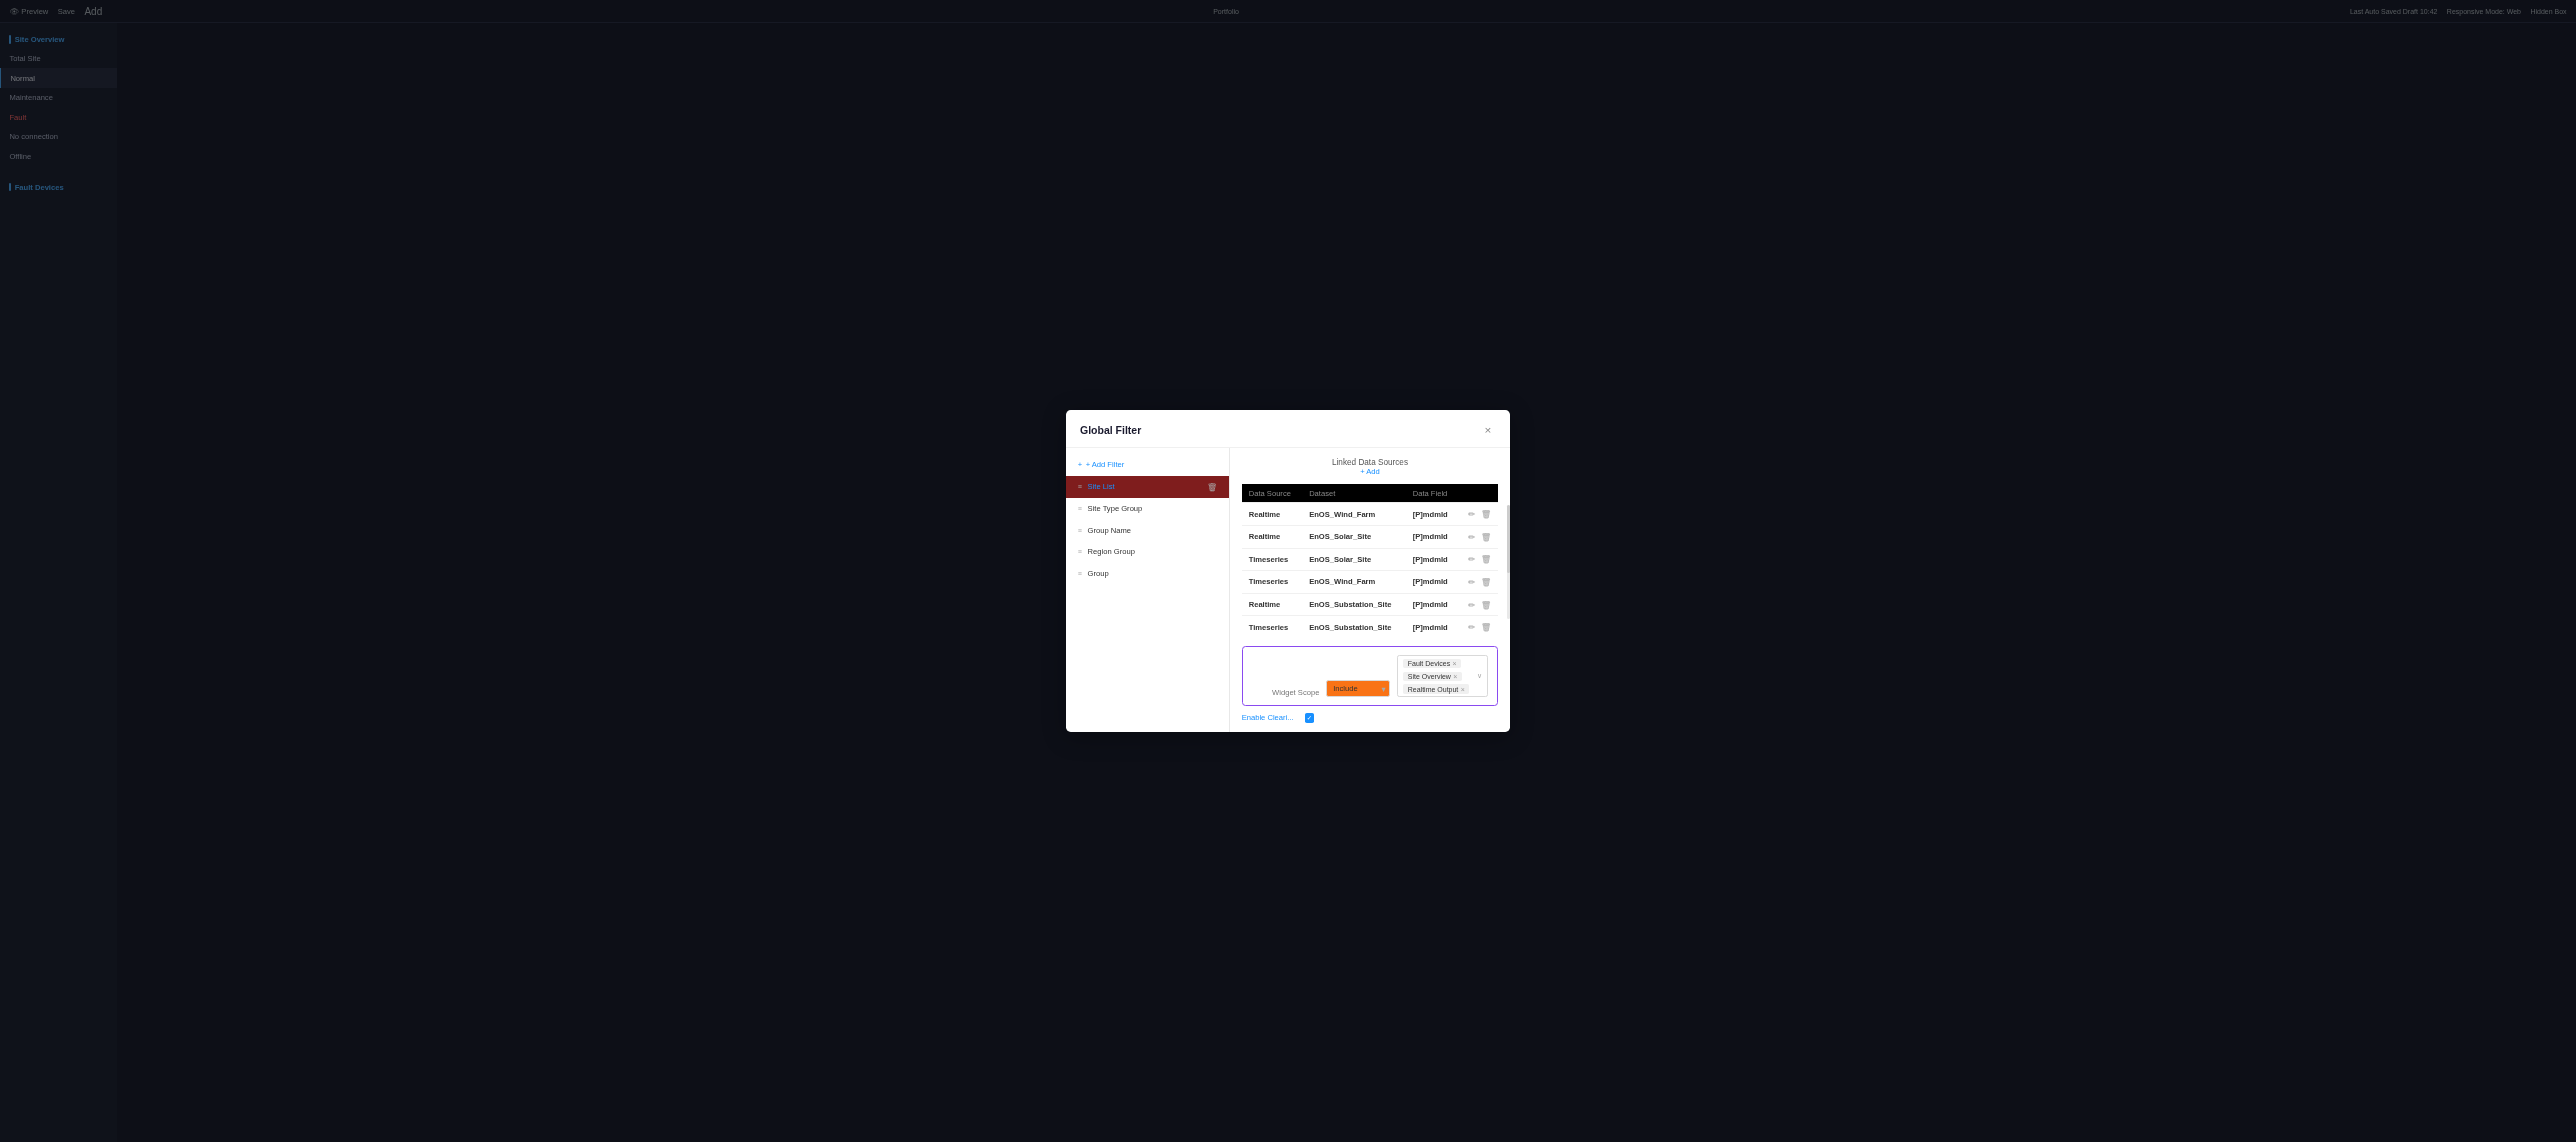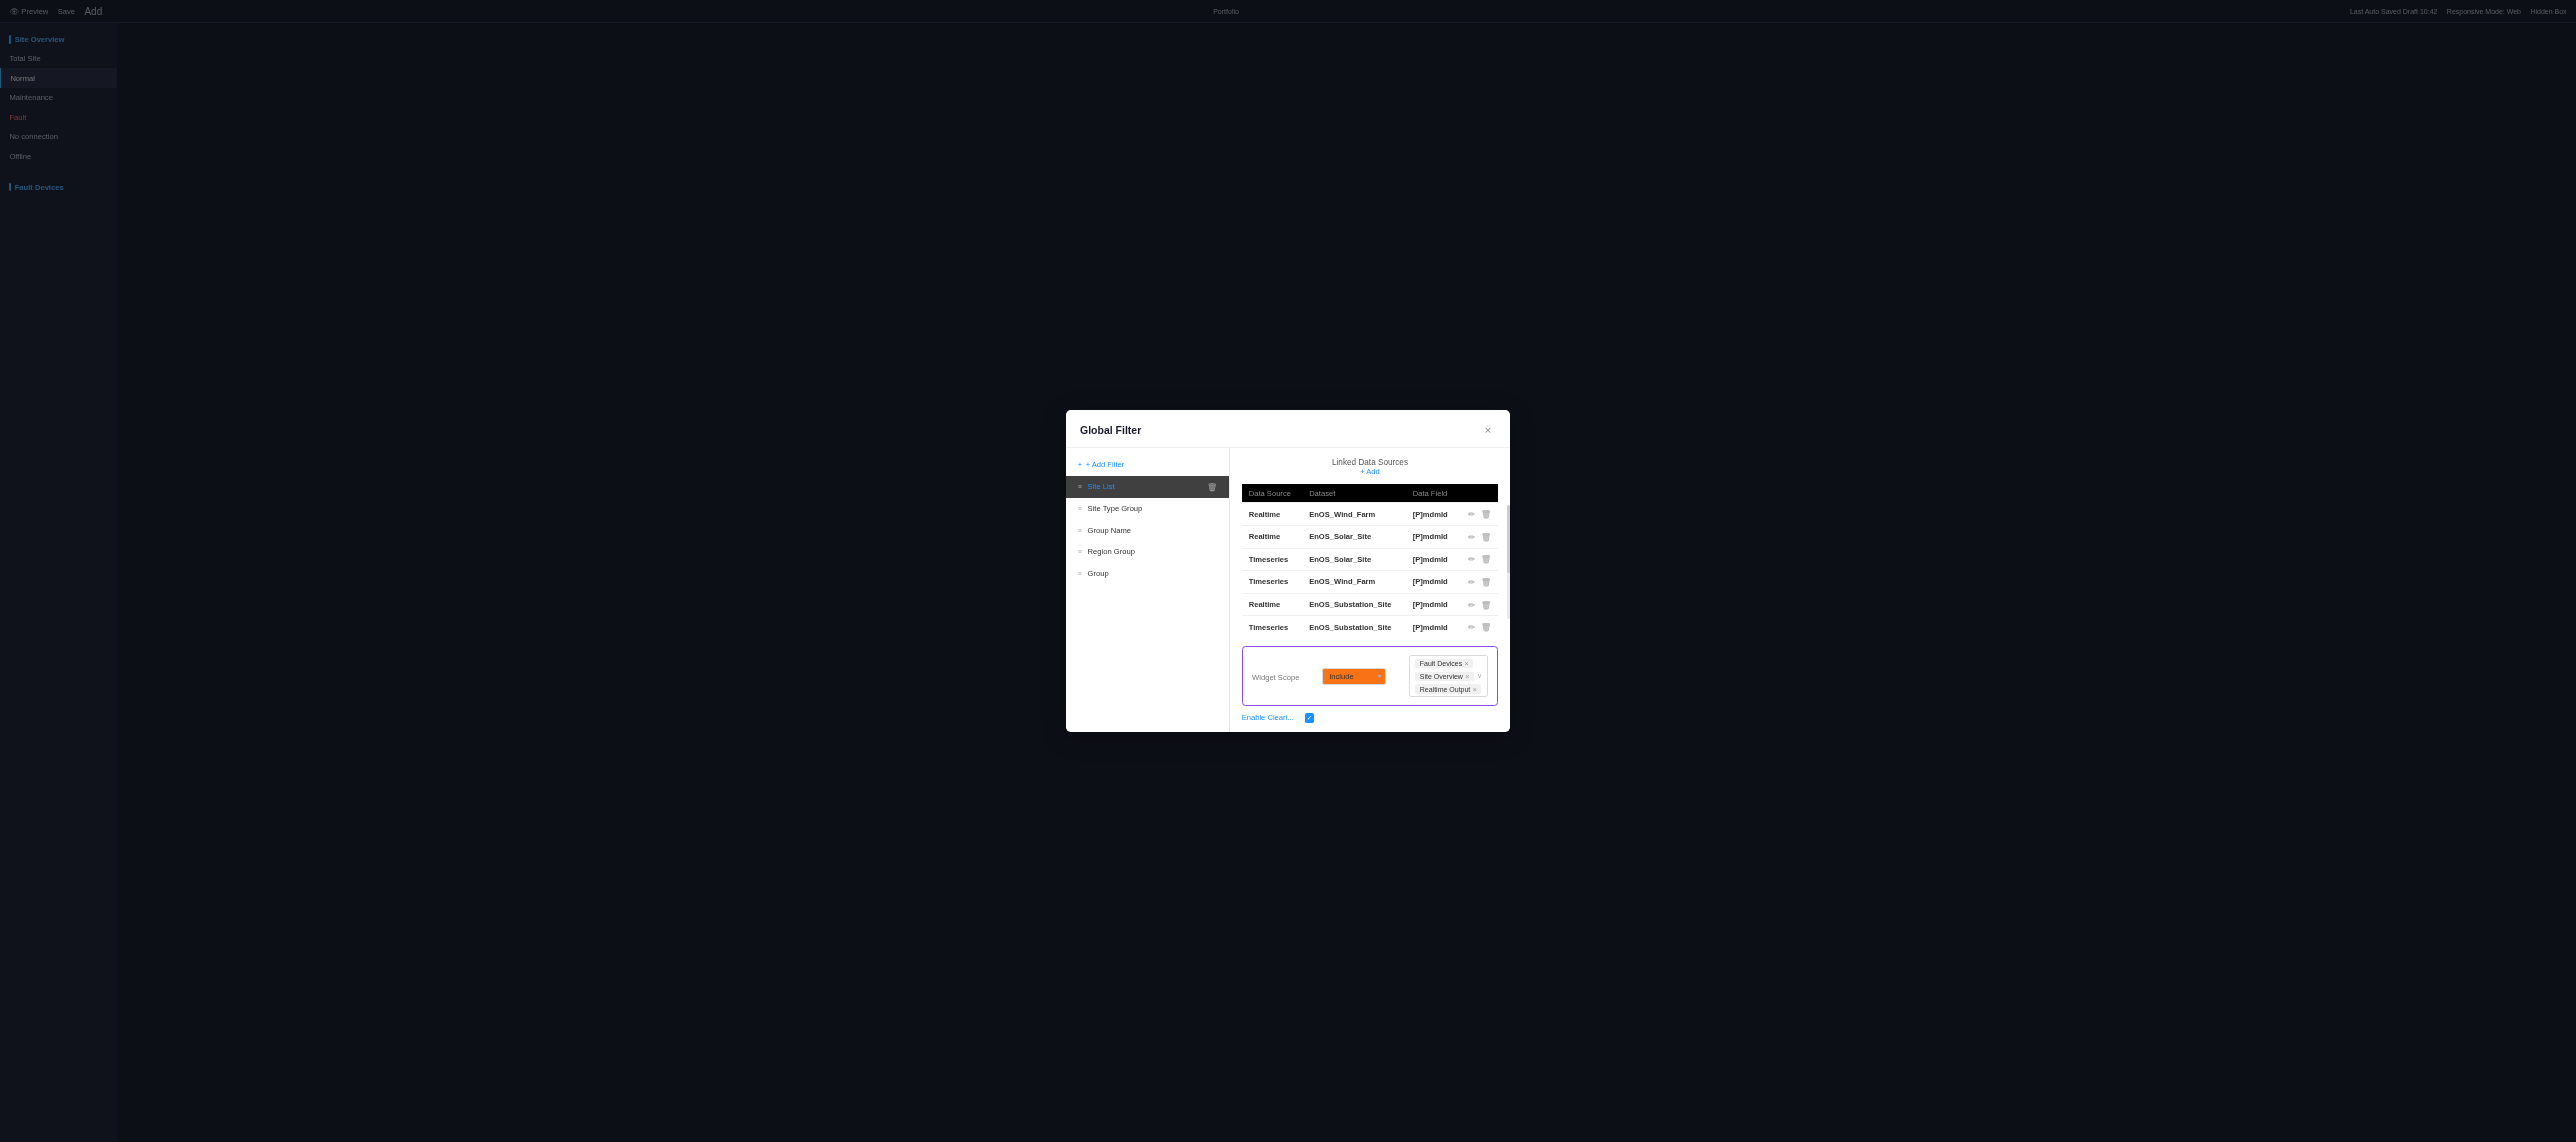--- a/index.html
+++ b/index.html
@@ -166,21 +166,21 @@
       display: flex;
       align-items: center;
       padding: 5.8px 11.7px;
       cursor: pointer;
       gap: 5.8px;
       color: #333;
       font-size: 7.6px;
     }
 
     .filter-item.selected {
-      background: #404040;
+      background: #7f1d1d;
       color: #1890ff;
     }
 
     .filter-item .drag-icon {
       color: #aaa;
       font-size: 7px;
     }
 
     .filter-item .filter-name {
       flex: 1;
@@ -268,22 +268,23 @@
     
     .widget-scope-section {
       margin-top: 8.2px;
       border: 1.2px solid #8a4af0;
       border-radius: 3.5px;
       padding: 8.2px 9.4px;
     }
 
     .widget-scope-row {
       display: flex;
-      align-items: center;
-      gap: 23px;
+      align-items: flex-end;
+      gap: 7px;
+      margin-left: 20px;
     }
 
     .widget-scope-label {
       font-size: 7.6px;
       color: #777;
       padding-top: 3.5px;
       white-space: nowrap;
     }
 
     .scope-select {

